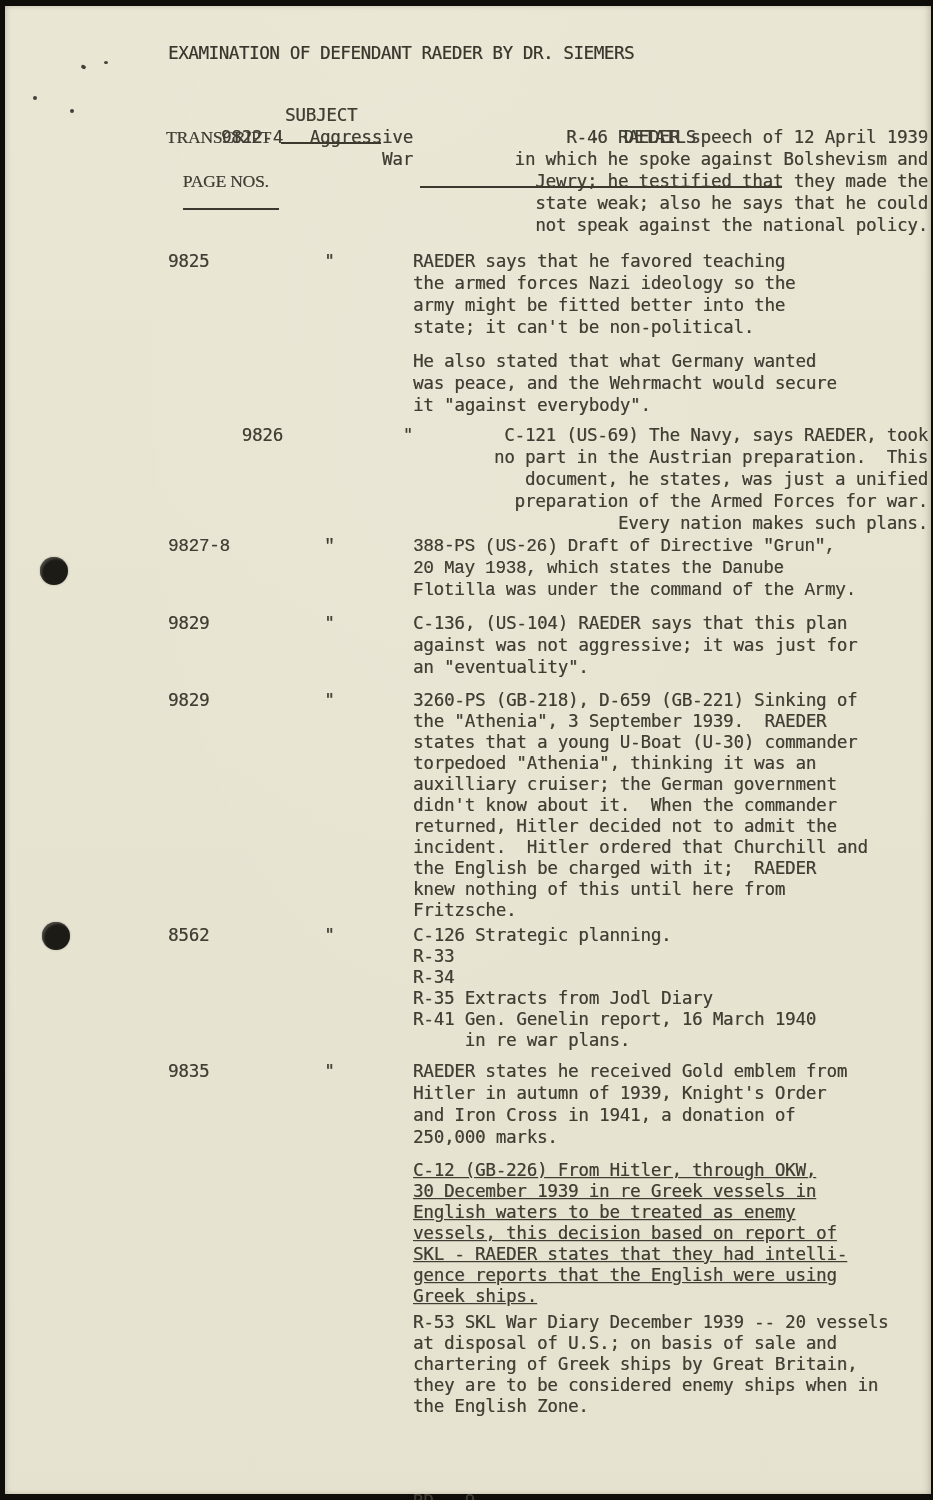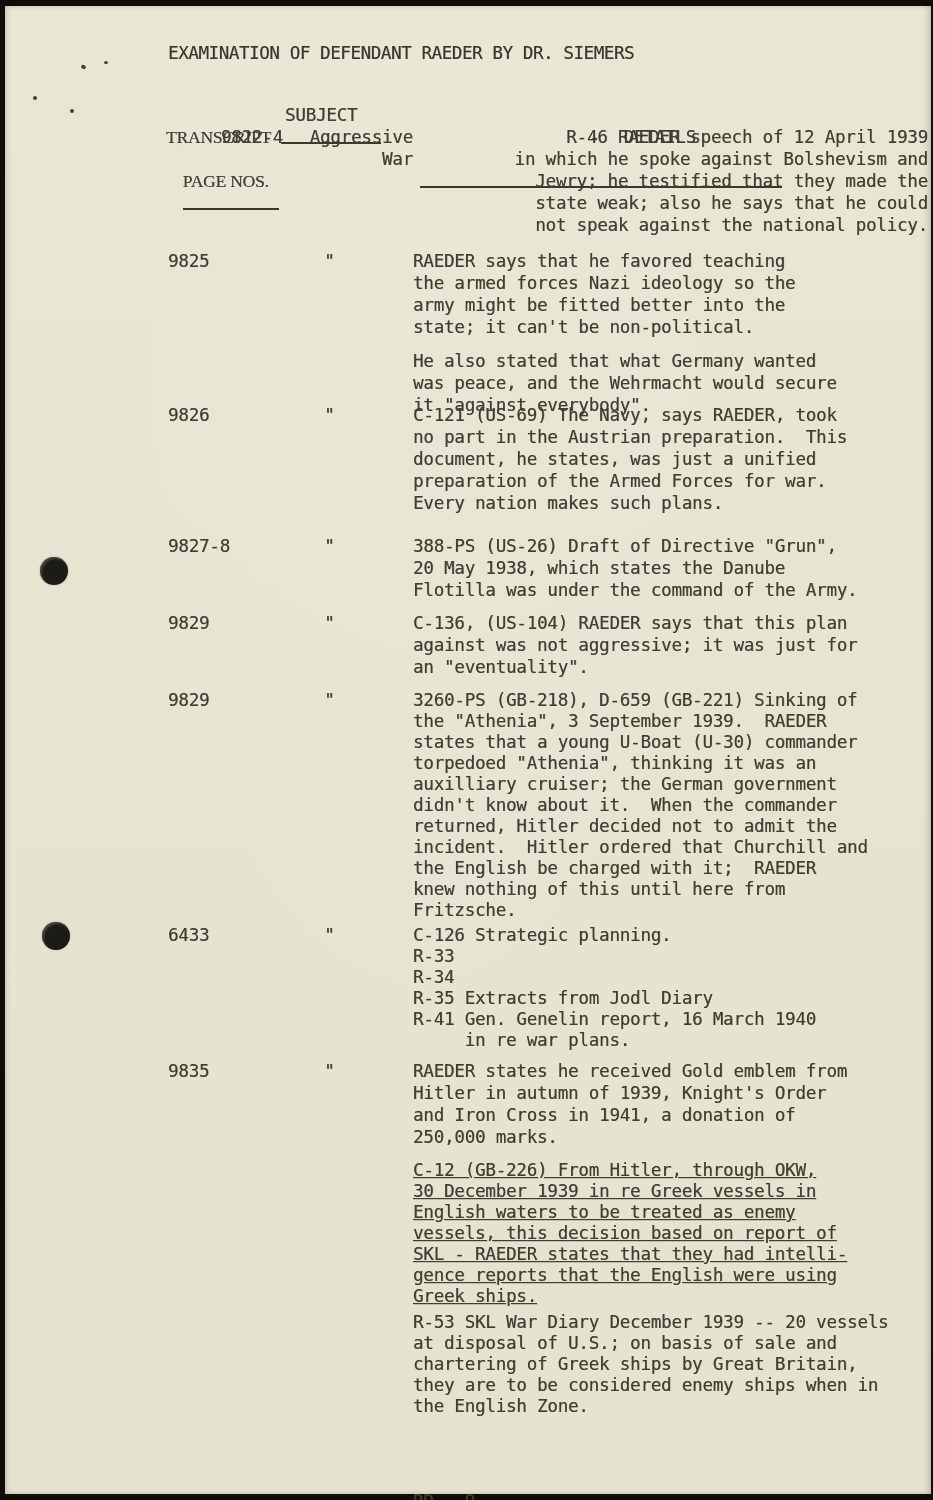--- a/index.html
+++ b/index.html
@@ -44,22 +44,22 @@
   .colhead-transcript .u2{display:inline-block;width:96px;}
   .colhead-subject{left:281px;top:104px;width:100px;text-indent:4px;}
   .colhead-details{left:420px;top:104px;width:362px;padding-left:128px;box-sizing:border-box;white-space:pre;}
   .colhead-details .dash{display:inline-block;margin-right:24px;}
   .row{position:absolute;left:168px;display:flex;align-items:flex-start;}
   .c-page{width:115px;flex:none;white-space:pre;}
   .c-subj{width:130px;flex:none;white-space:pre-wrap;}
   .c-det{width:515px;flex:none;white-space:pre-wrap;}
   .footer{left:413px;top:1490px;}
   
-  .b1{top:126px;text-align:right;}  .b2{top:250px;}  .b3{top:350px;}  .b4{top:404px;}
-  .b5{top:535px;}  .b6{top:612px;}  .b7{top:690px;}  .b8{top:925px;}
+  .b1{top:126px;text-align:right;}  .b2{top:250px;}  .b3{top:350px;}  .b4{top:424px;text-align:right;}
+  .b5{top:535px;font-family:Liberation Mono, monospace;}  .b6{top:612px;}  .b7{top:690px;}  .b8{top:925px;}
   .b9{top:1060px;} .b10{top:1160px;text-decoration:underline;} .b11{top:1312px;}
   
   .hole{
     position:absolute;width:28px;height:28px;border-radius:50%;
     background:#1d1b16;
     box-shadow:inset 2px 2px 2px rgba(120,118,110,0.45), 0 0 2px rgba(60,55,40,0.4);
   }
   .hole-1{left:40px;top:557px;}
   .hole-2{left:42px;top:922px;}
   
@@ -157,21 +157,21 @@
 auxilliary cruiser; the German government
 didn't know about it.  When the commander
 returned, Hitler decided not to admit the
 incident.  Hitler ordered that Churchill and
 the English be charged with it;  RAEDER
 knew nothing of this until here from
 Fritzsche.</div>
   </div>
 
   <div class="tw row b8 lh21">
-    <div class="c-page">6433</div>
+    <div class="c-page">8562</div>
     <div class="c-subj">    "</div>
     <div class="c-det">C-126 Strategic planning.
 R-33
 R-34
 R-35 Extracts from Jodl Diary
 R-41 Gen. Genelin report, 16 March 1940
      in re war plans.</div>
   </div>
 
   <div class="tw row b9">

